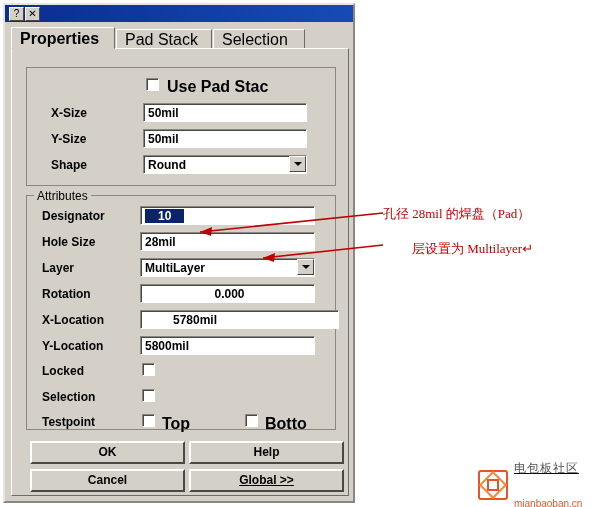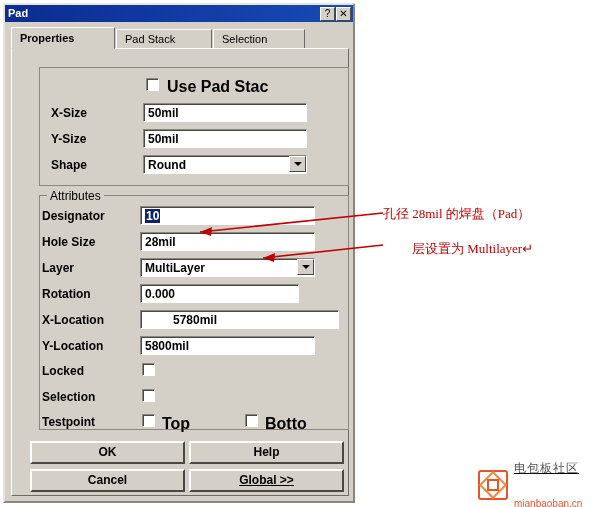--- a/index.html
+++ b/index.html
@@ -74,21 +74,21 @@
   }
   .tab {
     position: absolute;
     top: 2px;
     height: 20px;
     padding: 0 8px;
     background: #d4d0c8;
     border: 1px solid #ffffff;
     border-right-color: #6e6a65;
     border-bottom: none;
-    font-size: 11px;
+    font-size: 16px;
     line-height: 19px;
     color: #000;
     box-sizing: border-box;
     white-space: nowrap;
   }
   .tab.active {
     top: 0;
     height: 22px;
     font-weight: bold;
     line-height: 21px;
@@ -108,21 +108,20 @@
     border-bottom-color: #6e6a65;
     box-sizing: border-box;
   }
 
   
   .group {
     position: absolute;
     border: 1px solid #8a8680;
     border-top-color: #8a8680;
     box-sizing: border-box;
-    margin-left: 13px;
   }
   .group .glabel {
     position: absolute;
     top: -7px;
     left: 7px;
     background: #d4d0c8;
     padding: 0 3px;
     font-size: 12px;
     color: #000;
   }
@@ -150,21 +149,21 @@
     line-height: 17px;
     height: 19px;
   }
   .field.sel {
     color: #ffffff;
     background: #ffffff;
   }
   .field.sel span.hl {
     background: #0a246a;
     color: #ffffff;
-    padding: 0 1px;
+    padding: 0 13px;
   }
 
   .combo-arrow {
     position: absolute;
     width: 17px;
     height: 16px;
     background: #d4d0c8;
     border: 1px solid #ffffff;
     border-right-color: #4a4843;
     border-bottom-color: #4a4843;
@@ -278,21 +277,20 @@
     line-height: 10px;
     margin-top: 24px;
   }
 </style>
 </head>
 <body>
 
 <div id="pad-dialog">
 
   <div class="titlebar">
-    <div class="title">Pad</div>
     <div class="tbtn">?</div>
     <div class="tbtn">✕</div>
   </div>
 
   <div class="tabstrip">
     <div class="tab active" style="left:0px;width:104px;">Properties</div>
     <div class="tab" style="left:105px;width:96px;">Pad Stack</div>
     <div class="tab" style="left:202px;width:92px;">Selection</div>
   </div>
 
@@ -325,21 +323,21 @@
     <div class="row-label" style="left:30px; top:186px;">Hole Size</div>
     <div class="field" style="left:128px; top:183px; width:175px;">28mil</div>
 
     <div class="row-label" style="left:30px; top:212px;">Layer</div>
     <div class="field" style="left:128px; top:209px; width:175px;">MultiLayer</div>
     <div class="combo-arrow" style="left:285px; top:210px;">
         <i></i>
       </div>
 
     <div class="row-label" style="left:30px; top:238px;">Rotation</div>
-    <div class="field" style="left:128px; top:235px; width:159px;">0.000</div>
+    <div class="field" style="left:128px; top:235px; width:175px;text-align:center;">0.000</div>
 
     <div class="row-label" style="left:30px; top:264px;">X-Location</div>
     <div class="field" style="left:128px; top:261px; width:199px;padding-left:32px;">5780mil</div>
 
     <div class="row-label" style="left:30px; top:290px;">Y-Location</div>
     <div class="field" style="left:128px; top:287px; width:175px;">5800mil</div>
 
     <div class="row-label" style="left:30px; top:315px;">Locked</div>
     <div class="chk" style="left:130px; top:314px;"></div>
 

